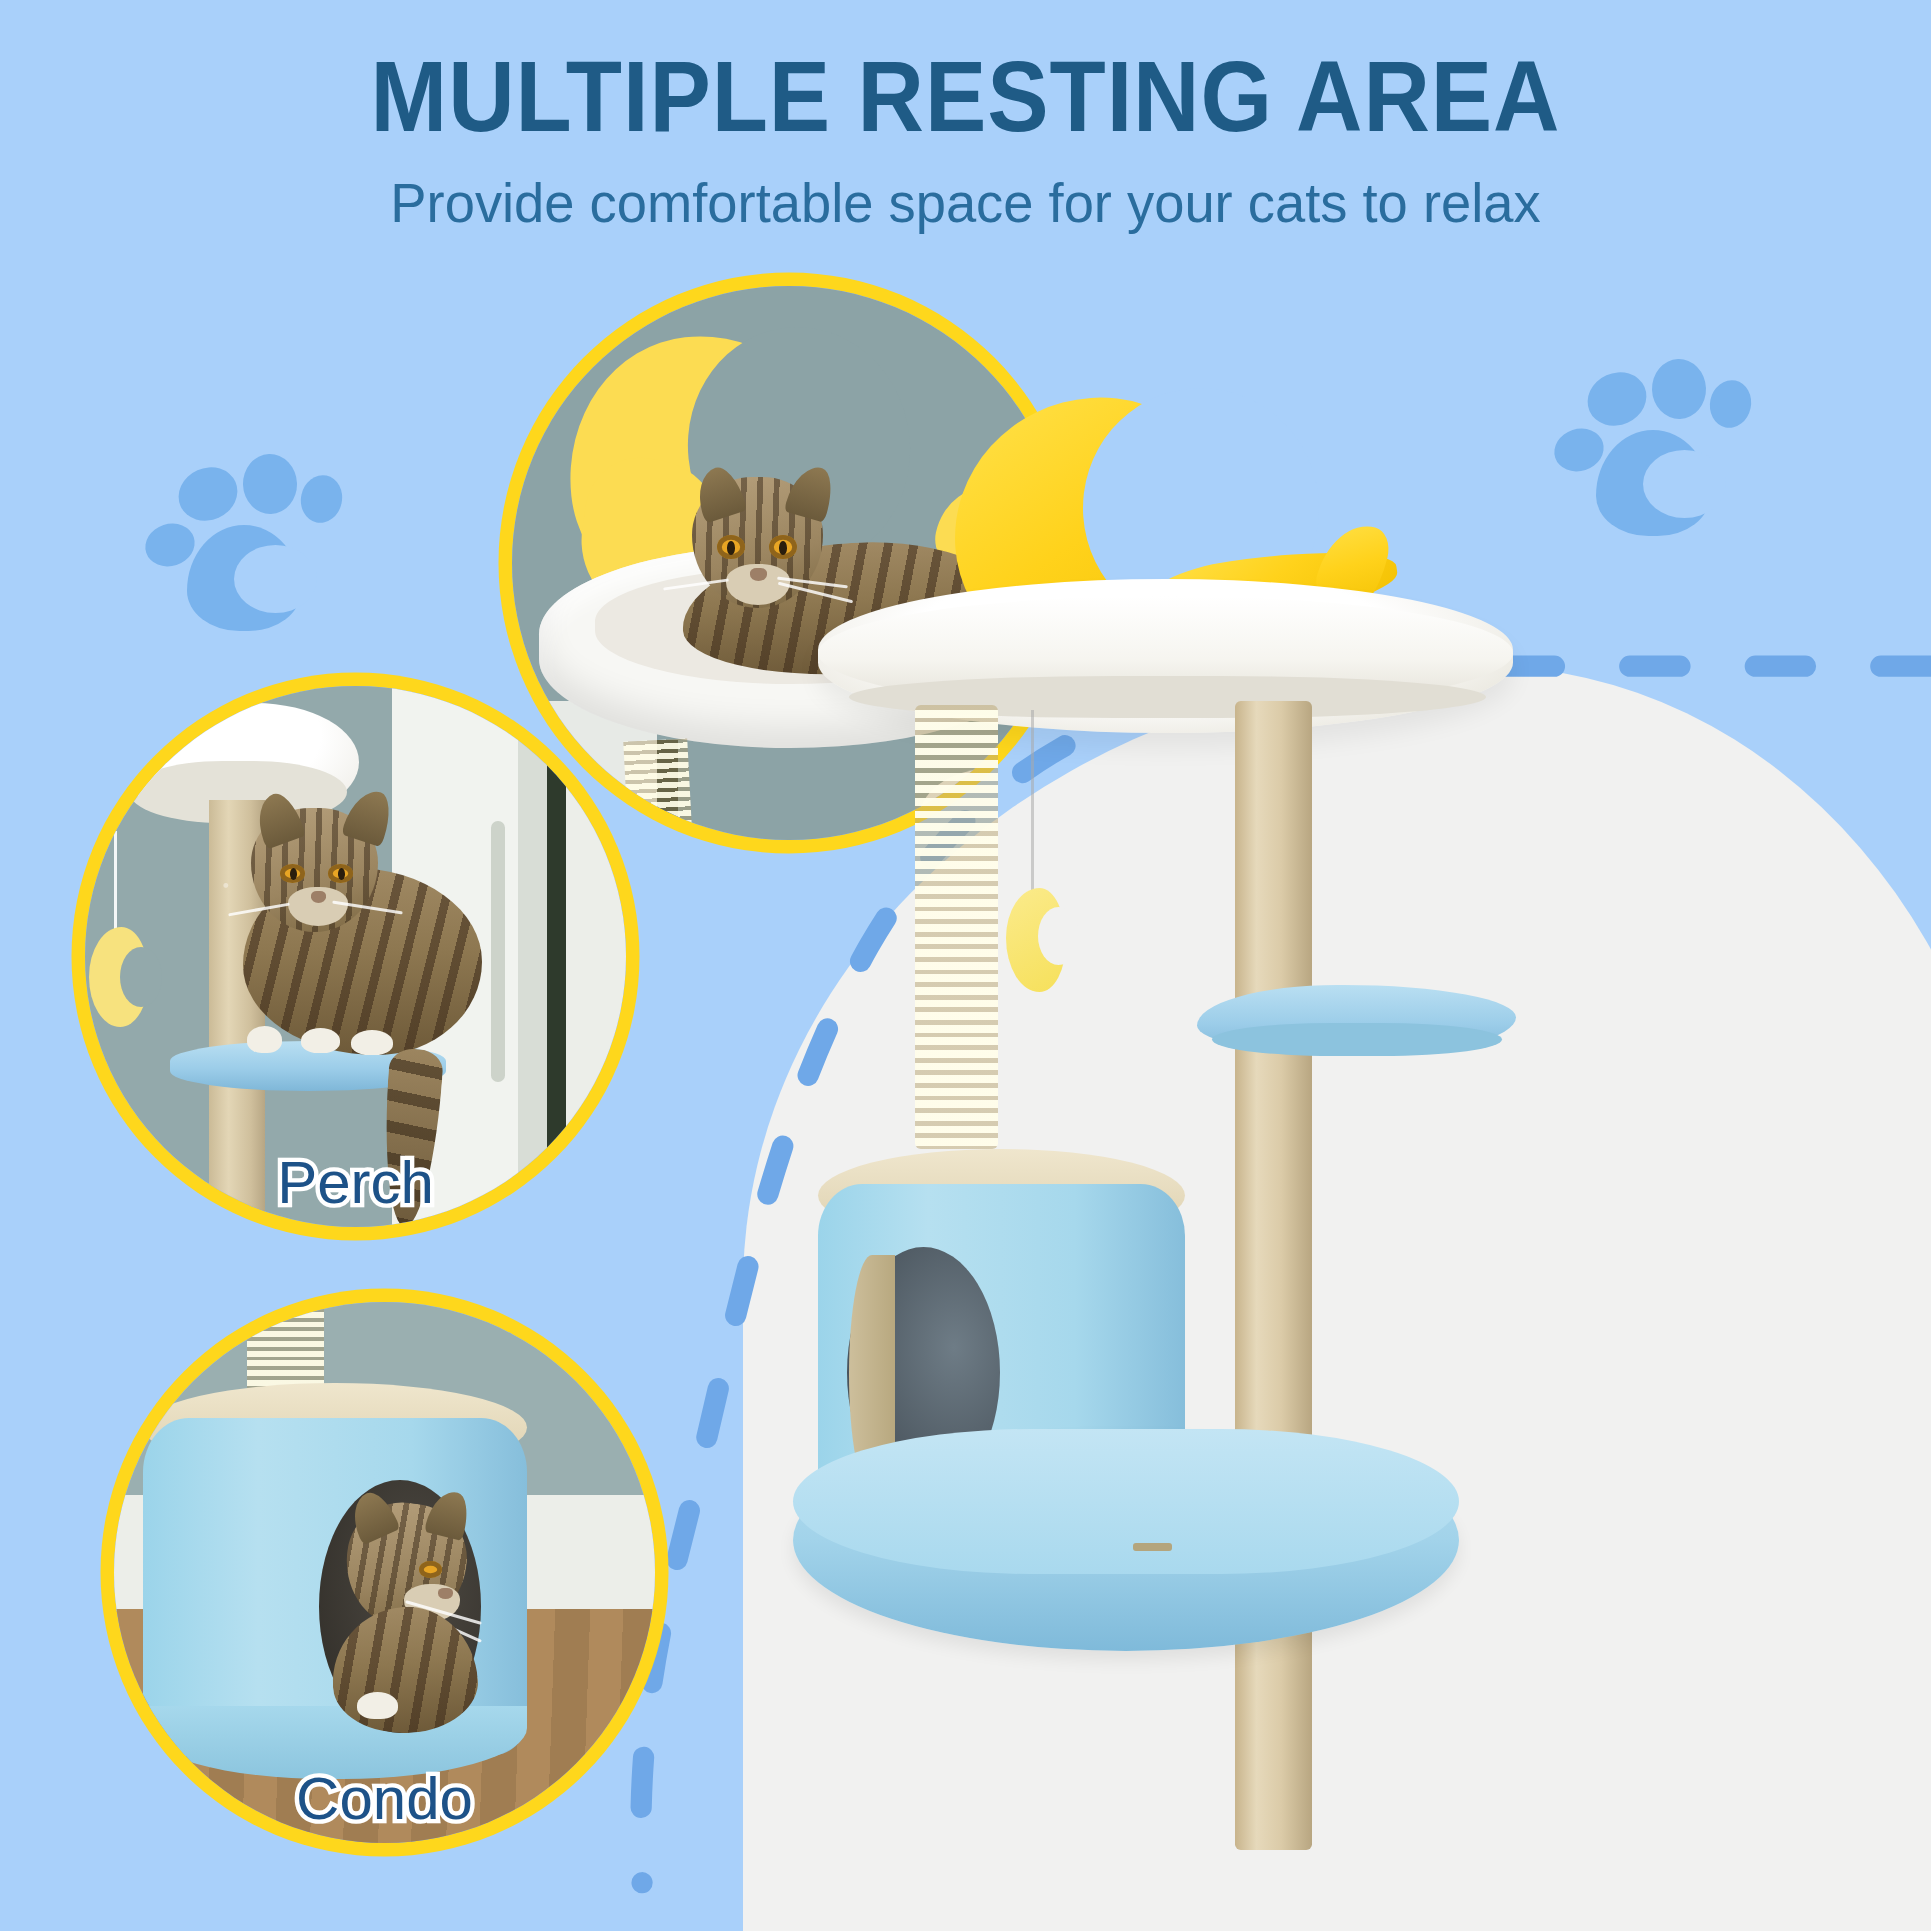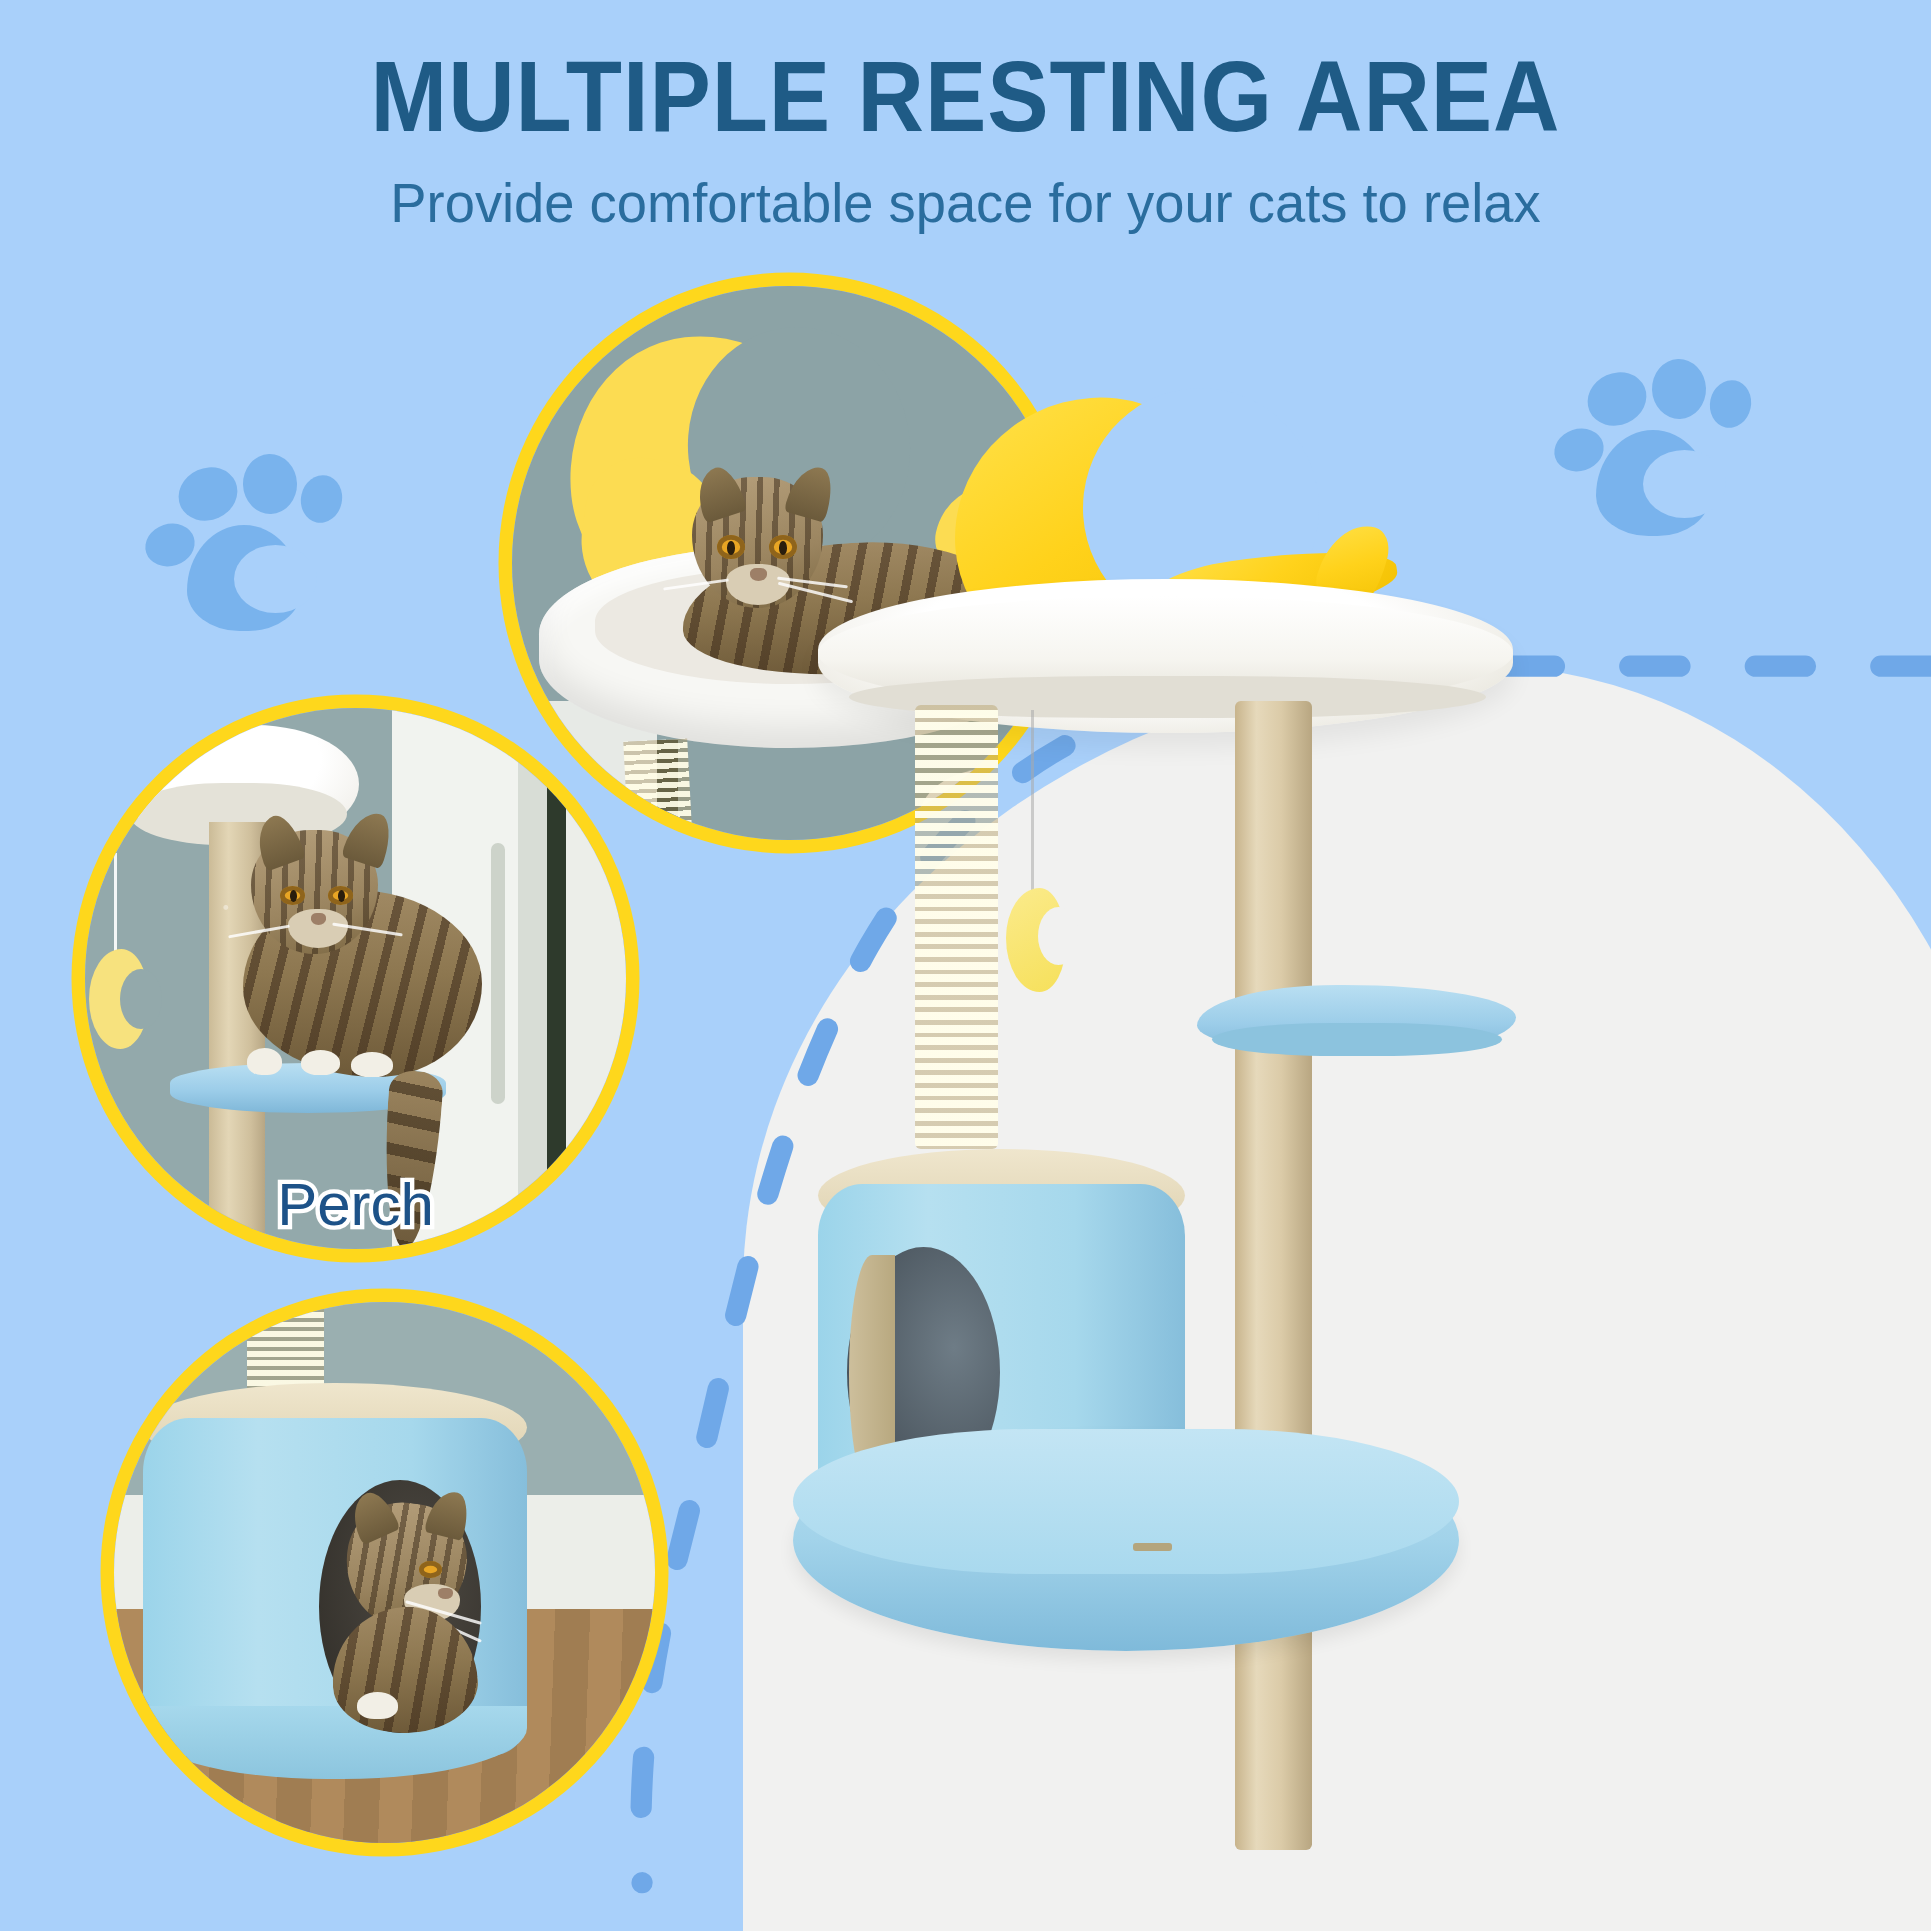--- a/index.html
+++ b/index.html
@@ -74,21 +74,21 @@
     position:absolute; bottom:9.7px; left:0; width:100%;
     text-align:center;
     font-size:60px; font-weight:400;
     color:#1d5288;
     -webkit-text-stroke:8.7px #ffffff;
     paint-order:stroke fill;
     z-index:9;
   }
 
   #c-bed   { left:512px;  top:286px;  width:554px; height:554px; }
-  #c-perch { left:85px;   top:708px;  width:541px; height:541px; }
+  #c-perch { left:85px;   top:686px;  width:541px; height:541px; }
   #c-condo { left:114px;  top:1302px; width:541px; height:541px; }
 
   
   .sc { position:absolute; inset:0; }
   .wall-teal  { position:absolute; inset:0; background:#8ca3a6; }
   .wall-light { position:absolute; background:#f0f2ef; }
 
   
   .moon-big {
     position:absolute;
@@ -357,20 +357,21 @@
         <div class="cat-ear" style="left:315px; top:189px; width:39px; height:46px; transform:rotate(14deg);"></div>
         <div class="cat-eye" style="left:305px; top:259px; width:23px; height:17.4px;"></div>
         <div class="cat-muzzle" style="left:290px; top:282px; width:56px; height:37px;"></div>
         <div class="cat-nose" style="left:324px; top:286px; width:14.5px; height:10.6px;"></div>
         <div class="whisker" style="left:290px; top:309px; width:79px; transform:rotate(16deg);"></div>
         <div class="whisker" style="left:288px; top:321px; width:83px; transform:rotate(24deg);"></div>
         <div class="cat-body" style="left:218px; top:305px; width:145px; height:126px; transform:rotate(-4deg);"></div>
         <div class="cat-paw" style="left:243px; top:390px; width:41px; height:27px;"></div>
       </div>
     </div>
+    <div class="cap">Condo</div>
   </div>
 
   <div id="product">
 
     <div class="p moon-plush" style="left:212px; top:11.6px; width:280px; height:280px;
                 border-radius:52% 48% 44% 56% / 50% 46% 54% 50%; transform:rotate(-4deg);"></div>
     <div class="p" style="left:340px; top:1.9px; width:236px; height:241px; background:#a9d0fa; border-radius:50%; transform:rotate(-4deg);"></div>
     <div class="p moon-plush" style="left:398px; top:170px; width:257px; height:62px;
                 border-radius:40% 70% 60% 30% / 60% 50% 50% 40%; transform:rotate(-8deg);"></div>
     <div class="p moon-plush" style="left:577px; top:137px; width:64px; height:89px;

